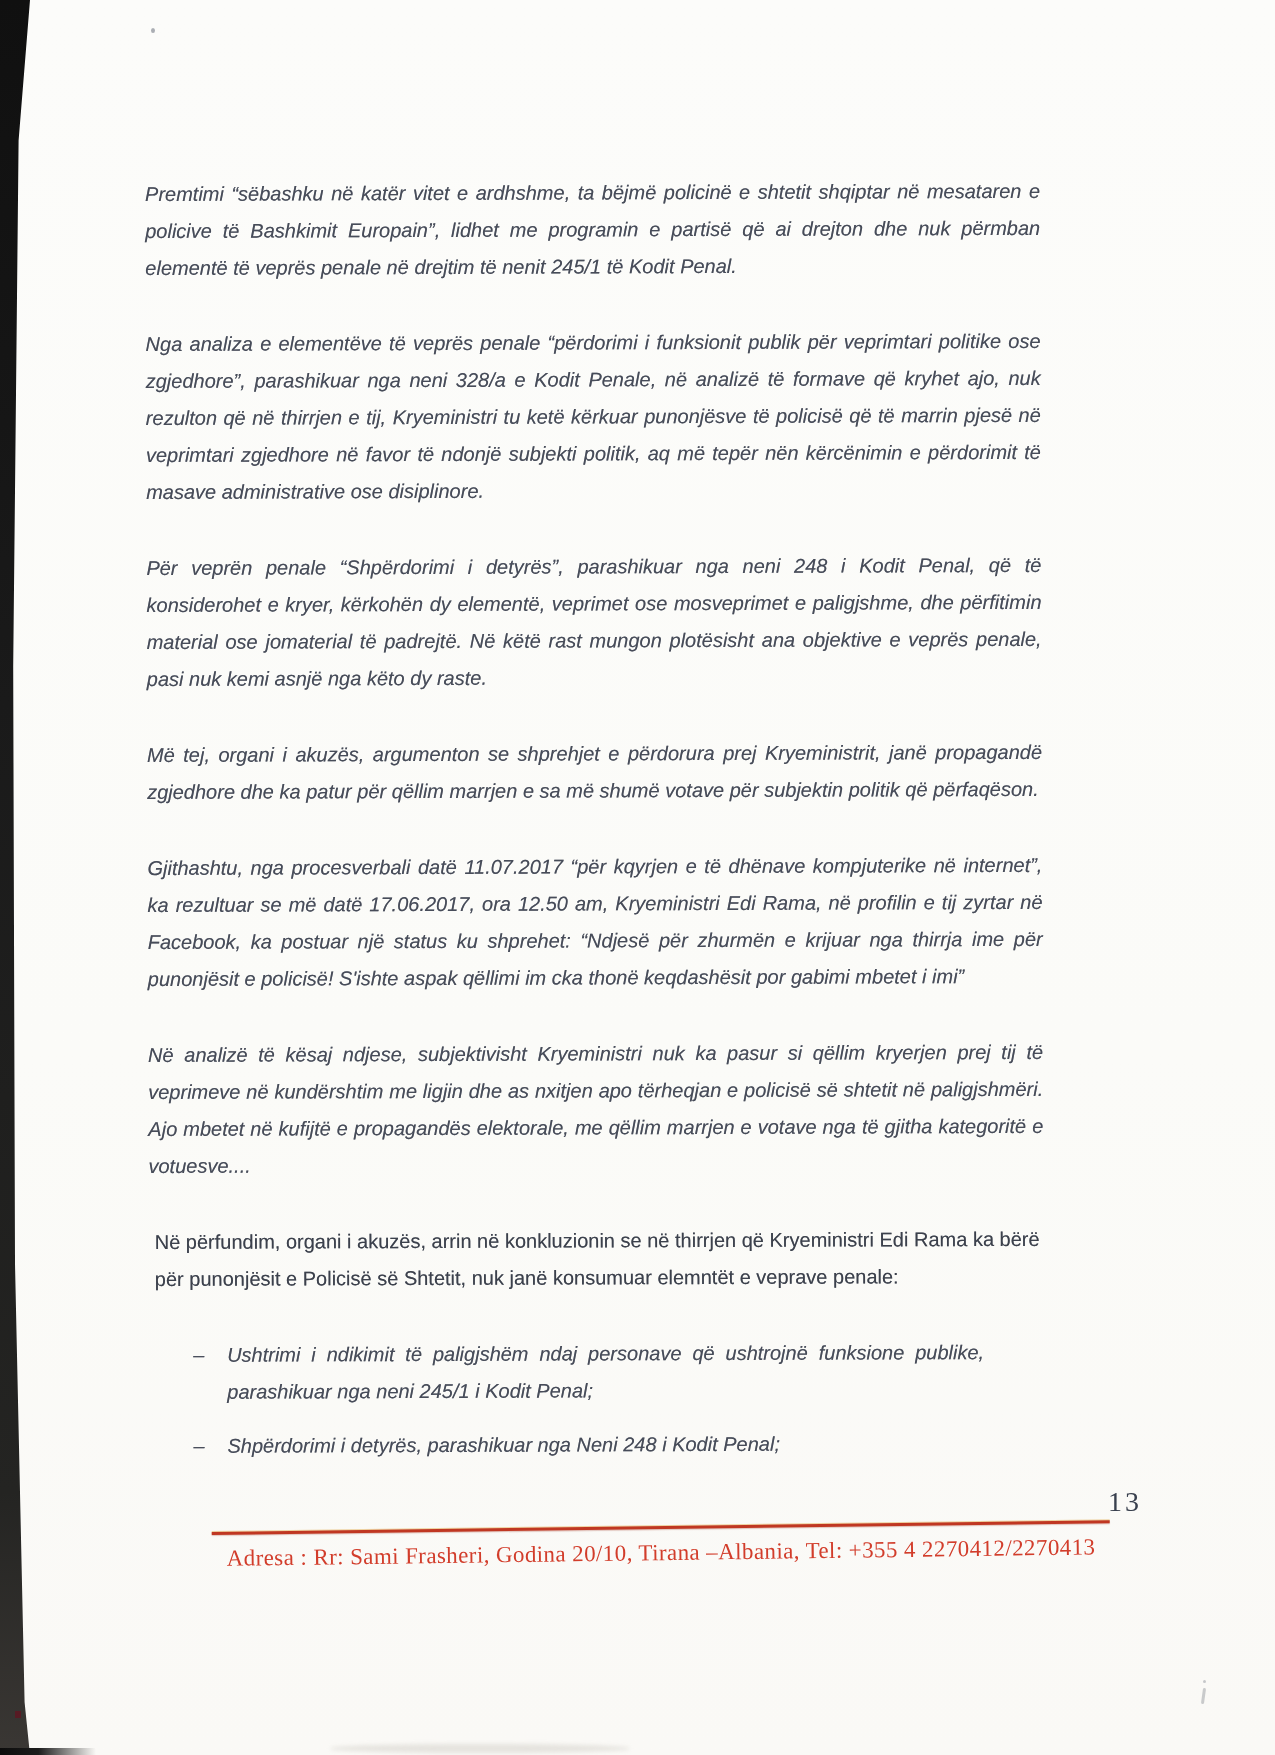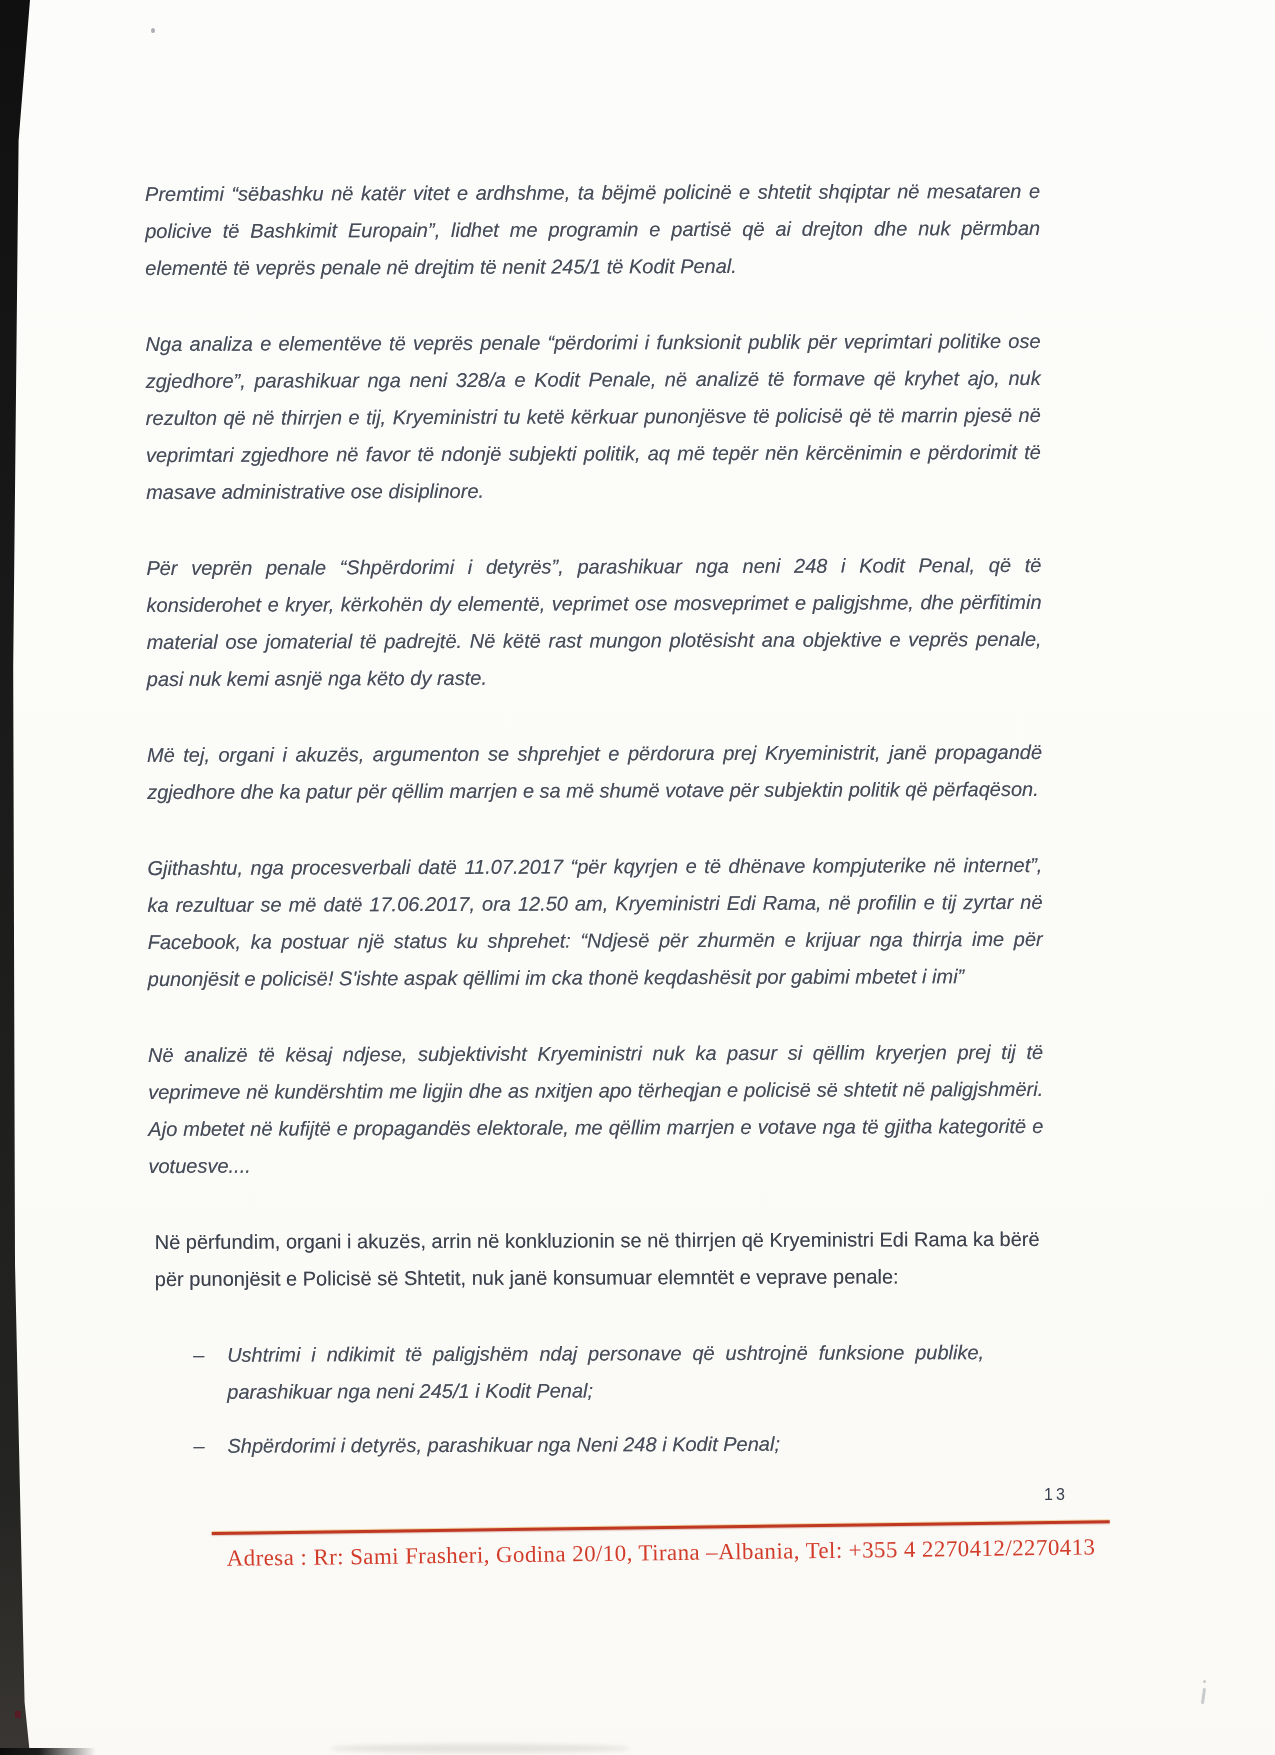--- a/index.html
+++ b/index.html
@@ -33,23 +33,23 @@
     text-shadow:0 0 0.6px rgba(70,76,92,.55);
   }
   .para{margin:0 0 39px 0;}
   .upright{font-style:normal;text-align:left;color:#3c414c;padding-left:6px;}
   .list{margin-top:4px;}
   .list-item{display:flex;margin-bottom:17px;}
   .marker{flex:none;width:34px;margin-left:44px;color:#4a4f5c;}
   .li-text{flex:1;padding-right:60px;}
   
   .page-number{
-    position:absolute;left:1044px;top:1486px;
-    font-family:Liberation Sans, sans-serif;
-    font-size:16px;color:#39404e;letter-spacing:3px;
+    position:absolute;left:1108px;top:1486px;
+    font-family:Liberation Serif, serif;
+    font-size:28px;color:#39404e;letter-spacing:3px;
   }
   
   .footer{
     position:absolute;left:212px;top:1532px;width:898px;
     transform:rotate(-0.75deg);transform-origin:left center;
   }
   .footer-line{
     height:3px;background:#c03722;
     box-shadow:0 -1px 0 rgba(224,164,60,.45), 0 1px 1px rgba(150,40,20,.25);
   }

